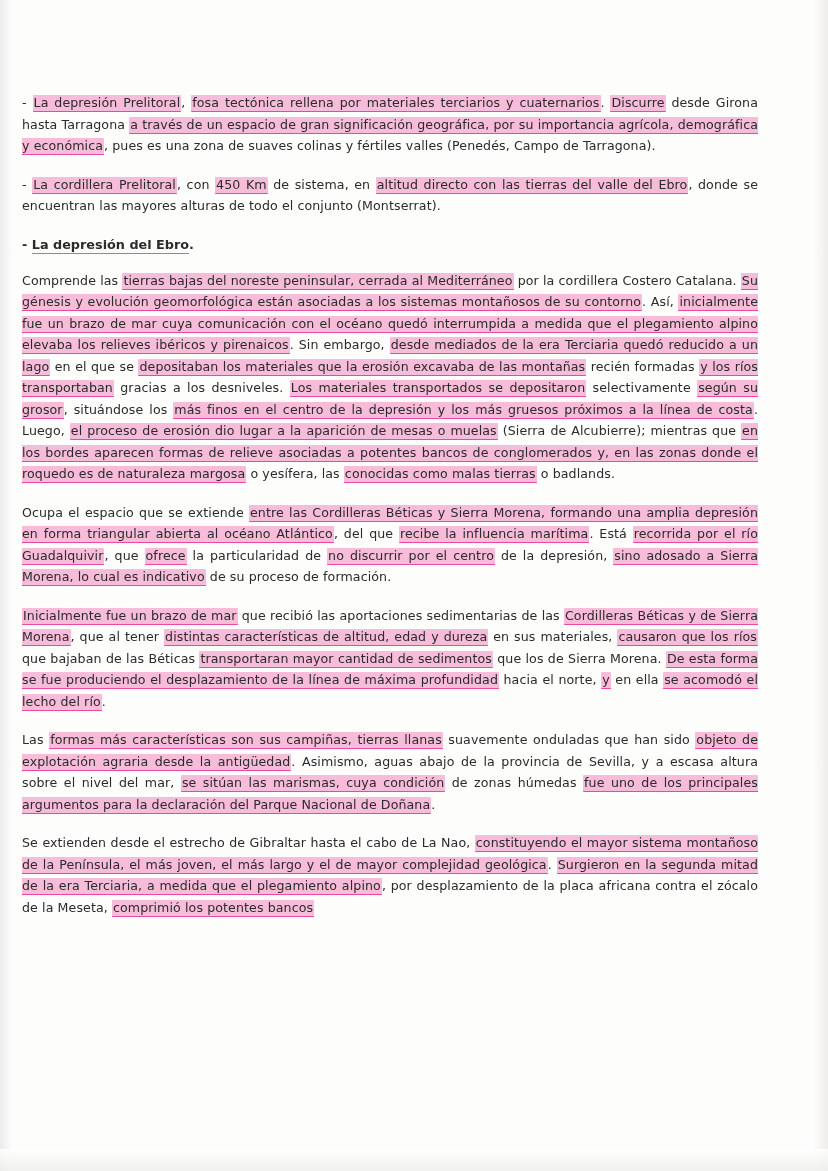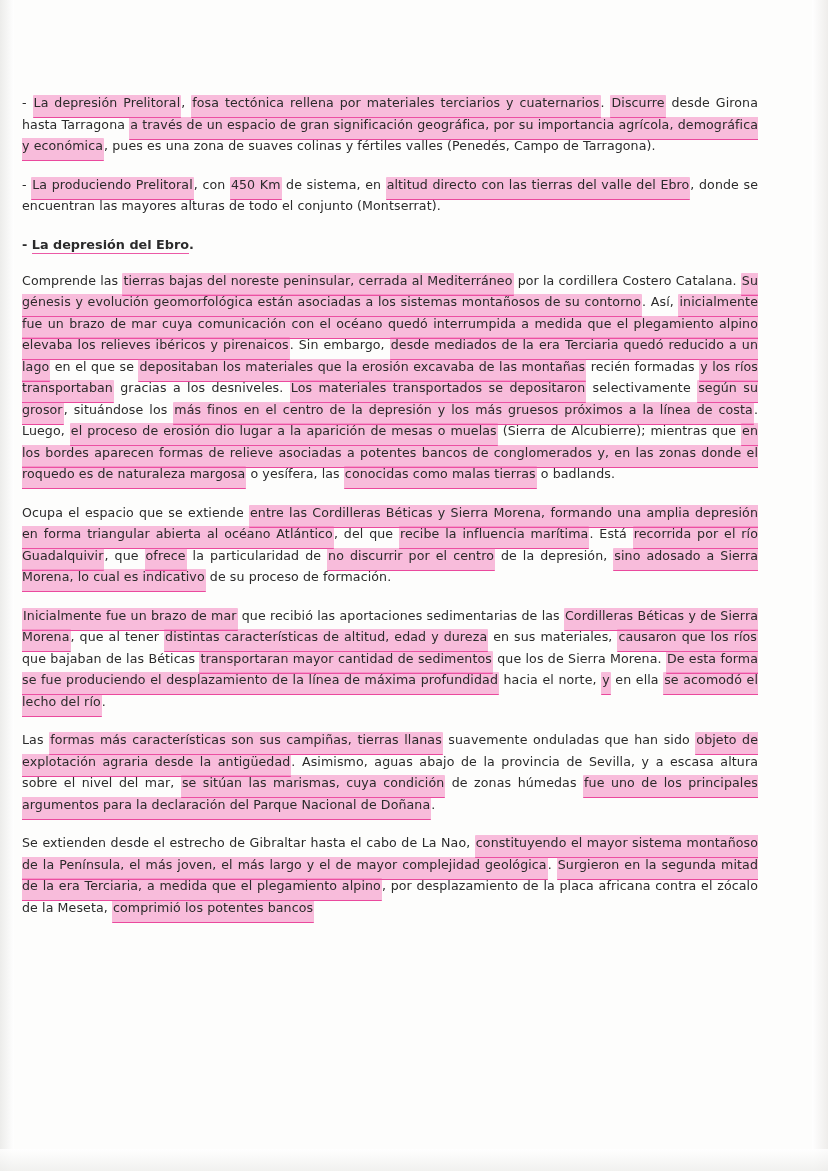--- a/index.html
+++ b/index.html
@@ -66,34 +66,34 @@
   }
   
   .ul {
     border-bottom: 1.4px solid rgba(232, 60, 150, 0.85);
     padding-bottom: 1px;
   }
   .hlul {
     background-color: rgba(240, 90, 170, 0.40);
     border-bottom: 1.4px solid rgba(232, 60, 150, 0.9);
     border-radius: 1px;
-    padding: 0 1px 7px 1px;
+    padding: 0 1px 1px 1px;
   }
 </style>
 </head>
 <body>
 
 <div class="page">
   <div class="scan-edge-left"></div>
   <div class="scan-edge-right"></div>
   <div class="scan-edge-bottom"></div>
 
   <div class="content" id="doc-content">
       <p class="para"><span>- </span><span class="hlul">La depresión Prelitoral</span><span>, </span><span class="hlul">fosa tectónica rellena por materiales terciarios y cuaternarios</span><span>. </span><span class="hlul">Discurre</span><span> desde Girona hasta Tarragona </span><span class="hlul">a través de un espacio de gran significación geográfica, por su importancia agrícola, demográfica y económica</span><span>, pues es una zona de suaves colinas y fértiles valles (Penedés, Campo de Tarragona).</span></p>
-      <p class="para"><span>- </span><span class="hlul">La produciendo Prelitoral</span><span>, con </span><span class="hlul">450 Km</span><span> de sistema, en </span><span class="hlul">altitud directo con las tierras del valle del Ebro</span><span>, donde se encuentran las mayores alturas de todo el conjunto (Montserrat).</span></p>
+      <p class="para"><span>- </span><span class="hlul">La cordillera Prelitoral</span><span>, con </span><span class="hlul">450 Km</span><span> de sistema, en </span><span class="hlul">altitud directo con las tierras del valle del Ebro</span><span>, donde se encuentran las mayores alturas de todo el conjunto (Montserrat).</span></p>
       <p class="heading"><span>- </span><span class="ul">La depresión del Ebro</span><span>.</span></p>
       <p class="para"><span>Comprende las </span><span class="hlul">tierras bajas del noreste peninsular, cerrada al Mediterráneo</span><span> por la cordillera Costero Catalana. </span><span class="hlul">Su génesis y evolución geomorfológica están asociadas a los sistemas montañosos de su contorno</span><span>. Así, </span><span class="hlul">inicialmente fue un brazo de mar cuya comunicación con el océano quedó interrumpida a medida que el plegamiento alpino elevaba los relieves ibéricos y pirenaicos</span><span>. Sin embargo, </span><span class="hlul">desde mediados de la era Terciaria quedó reducido a un lago</span><span> en el que se </span><span class="hlul">depositaban los materiales que la erosión excavaba de las montañas</span><span> recién formadas </span><span class="hlul">y los ríos transportaban</span><span> gracias a los desniveles. </span><span class="hlul">Los materiales transportados se depositaron</span><span> selectivamente </span><span class="hlul">según su grosor</span><span>, situándose los </span><span class="hlul">más finos en el centro de la depresión y los más gruesos próximos a la línea de costa</span><span>. Luego, </span><span class="hlul">el proceso de erosión dio lugar a la aparición de mesas o muelas</span><span> (Sierra de Alcubierre); mientras que </span><span class="hlul">en los bordes aparecen formas de relieve asociadas a potentes bancos de conglomerados y, en las zonas donde el roquedo es de naturaleza margosa</span><span> o yesífera, las </span><span class="hlul">conocidas como malas tierras</span><span> o badlands.</span></p>
       <p class="para"><span>Ocupa el espacio que se extiende </span><span class="hlul">entre las Cordilleras Béticas y Sierra Morena, formando una amplia depresión en forma triangular abierta al océano Atlántico</span><span>, del que </span><span class="hlul">recibe la influencia marítima</span><span>. Está </span><span class="hlul">recorrida por el río Guadalquivir</span><span>, que </span><span class="hlul">ofrece</span><span> la particularidad de </span><span class="hlul">no discurrir por el centro</span><span> de la depresión, </span><span class="hlul">sino adosado a Sierra Morena, lo cual es indicativo</span><span> de su proceso de formación.</span></p>
       <p class="para"><span class="hlul">Inicialmente fue un brazo de mar</span><span> que recibió las aportaciones sedimentarias de las </span><span class="hlul">Cordilleras Béticas y de Sierra Morena</span><span>, que al tener </span><span class="hlul">distintas características de altitud, edad y dureza</span><span> en sus materiales, </span><span class="hlul">causaron que los ríos</span><span> que bajaban de las Béticas </span><span class="hlul">transportaran mayor cantidad de sedimentos</span><span> que los de Sierra Morena. </span><span class="hlul">De esta forma se fue produciendo el desplazamiento de la línea de máxima profundidad</span><span> hacia el norte, </span><span class="hlul">y</span><span> en ella </span><span class="hlul">se acomodó el lecho del río</span><span>.</span></p>
       <p class="para"><span>Las </span><span class="hlul">formas más características son sus campiñas, tierras llanas</span><span> suavemente onduladas que han sido </span><span class="hlul">objeto de explotación agraria desde la antigüedad</span><span>. Asimismo, aguas abajo de la provincia de Sevilla, y a escasa altura sobre el nivel del mar, </span><span class="hlul">se sitúan las marismas, cuya condición</span><span> de zonas húmedas </span><span class="hlul">fue uno de los principales argumentos para la declaración del Parque Nacional de Doñana</span><span>.</span></p>
       <p class="para"><span>Se extienden desde el estrecho de Gibraltar hasta el cabo de La Nao, </span><span class="hlul">constituyendo el mayor sistema montañoso de la Península, el más joven, el más largo y el de mayor complejidad geológica</span><span>. </span><span class="hlul">Surgieron en la segunda mitad de la era Terciaria, a medida que el plegamiento alpino</span><span>, por desplazamiento de la placa africana contra el zócalo de la Meseta, </span><span class="hlul">comprimió los potentes bancos</span></p>
     </div>
 </div>
 
 </body></html>

